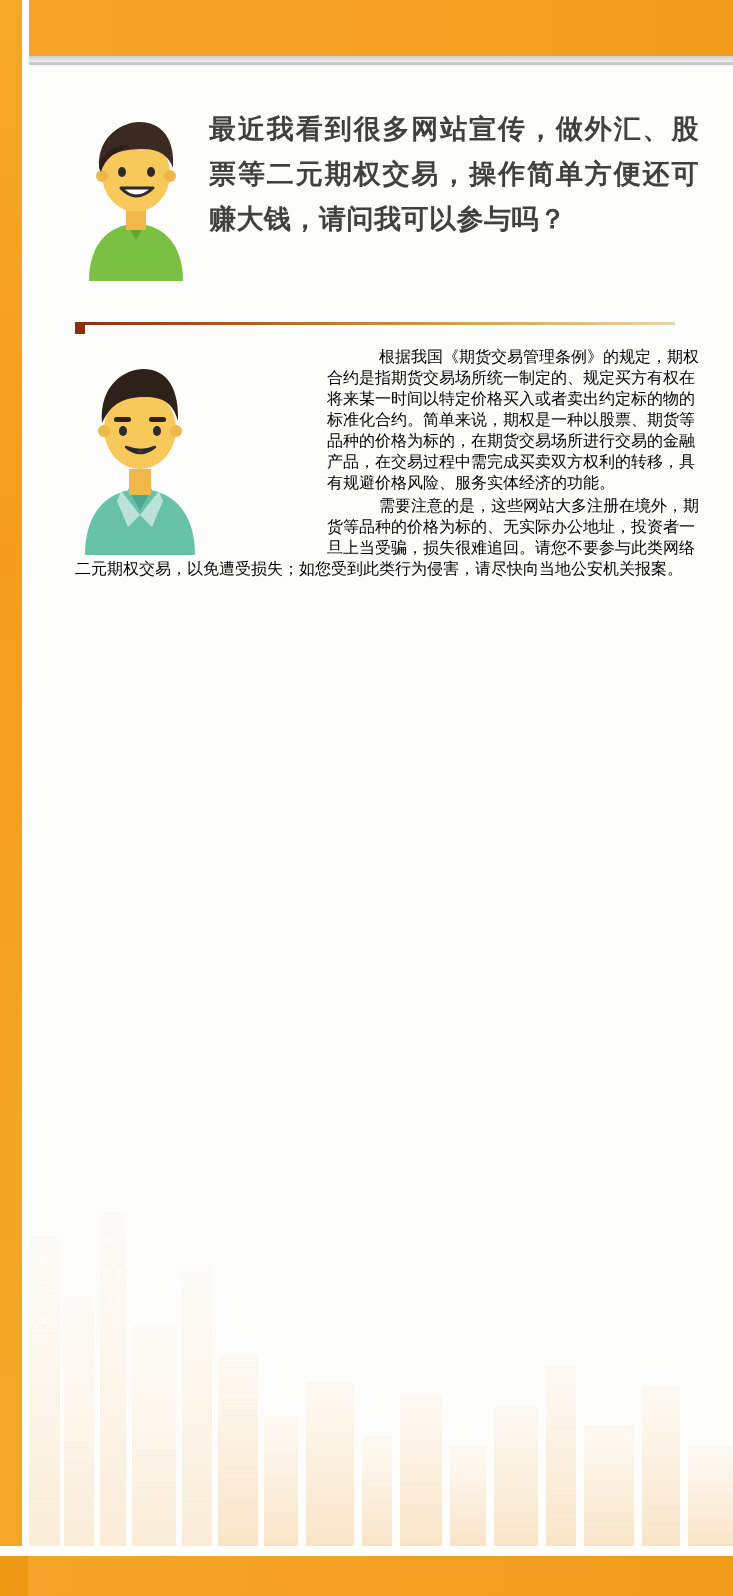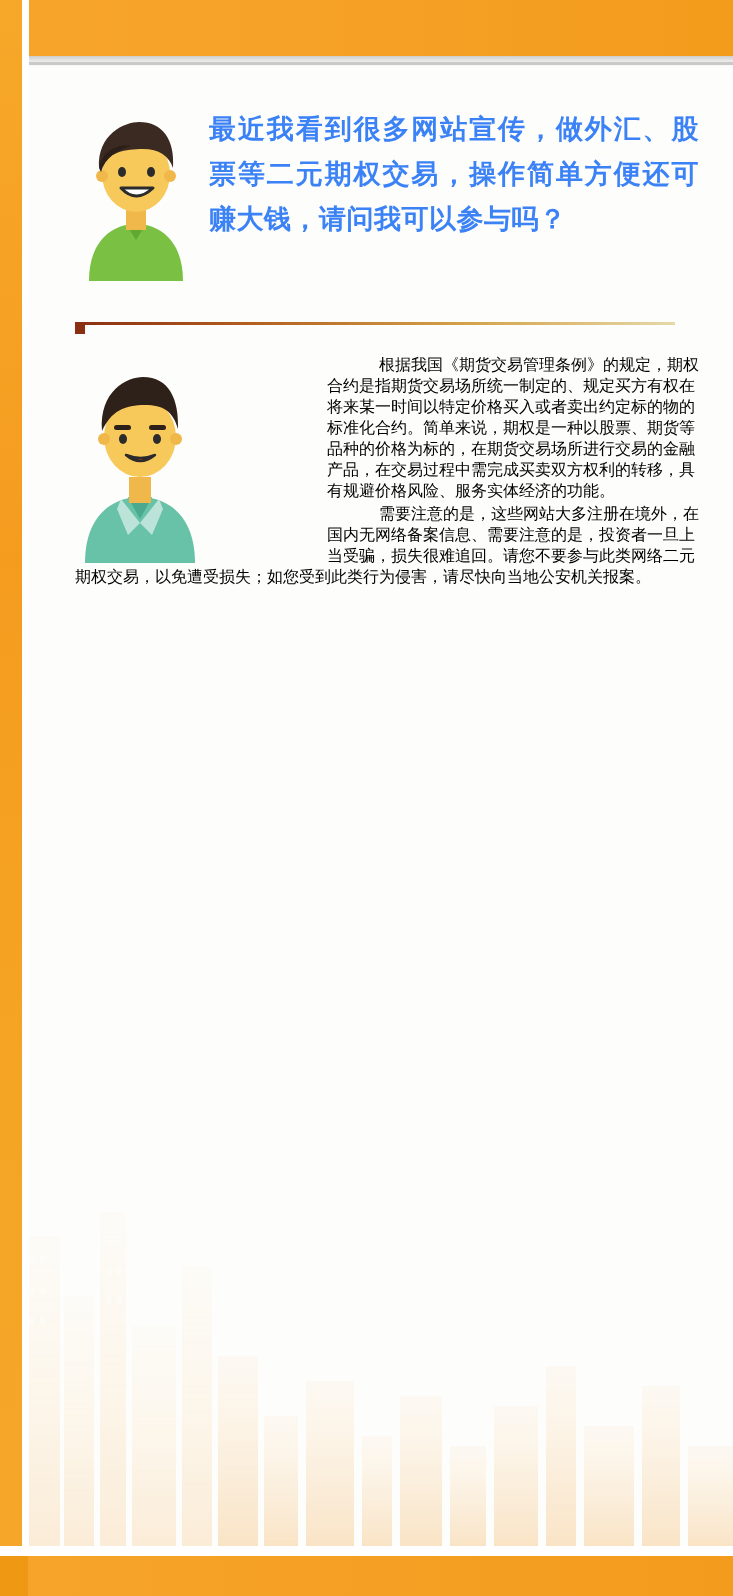--- a/index.html
+++ b/index.html
@@ -134,21 +134,21 @@
     left: 52px;
     top: 18px;
     width: 110px;
     height: 165px;
   }
   .q-text {
     position: absolute;
     left: 180px;
     top: 8px;
     width: 490px;
-    color: #3b82f6;
+    color: #404040;
     font-size: 27px;
     line-height: 45px;
     font-weight: bold;
     letter-spacing: 0.5px;
     text-align: justify;
     font-family: "DejaVu Sans", "Liberation Sans", sans-serif;
   }
 
   
   .divider {
@@ -170,21 +170,21 @@
     left: 0;
     top: 3px;
     width: 10px;
     height: 12px;
     background: #8a2f12;
   }
 
   
   .a-block {
     position: relative;
-    margin-top: 24px;
+    margin-top: 16px;
   }
   .avatar-a {
     position: absolute;
     left: 52px;
     top: 8px;
     width: 118px;
     height: 200px;
   }
   .para {
     margin: 0 0 2px 0;
@@ -324,17 +324,17 @@
           <ellipse cx="76" cy="76" rx="4" ry="5" fill="#2b2b2b"></ellipse>
 
           <path d="M45 92 Q59 104 74 92 Q60 98 45 92 Z" fill="#d24b3c" stroke="#2b2b2b" stroke-width="2.5" stroke-linejoin="round"></path>
         </svg>
       </div>
 
       <p class="para indent">
         <span class="float-spacer"></span>
         <span>根据我国《期货交易管理条例》的规定，期权合约是指期货交易场所统一制定的、规定买方有权在将来某一时间以特定价格买入或者卖出约定标的物的标准化合约。简单来说，期权是一种以股票、期货等品种的价格为标的，在期货交易场所进行交易的金融产品，在交易过程中需完成买卖双方权利的转移，具有规避价格风险、服务实体经济的功能。</span>
       </p>
-      <p class="para indent">需要注意的是，这些网站大多注册在境外，在国内无网络备案信息、需要注意的是，投资者一旦上当受骗，损失很难追回。请您不要参与此类网络二元期权交易，以免遭受损失；如您受到此类行为侵害，请尽快向当地公安机关报案。</p>
+      <p class="para indent">需要注意的是，这些网站大多注册在境外，期货等品种的价格为标的、无实际办公地址，投资者一旦上当受骗，损失很难追回。请您不要参与此类网络二元期权交易，以免遭受损失；如您受到此类行为侵害，请尽快向当地公安机关报案。</p>
     </div>
 
   </div>
 </div>
 
 </body></html>

